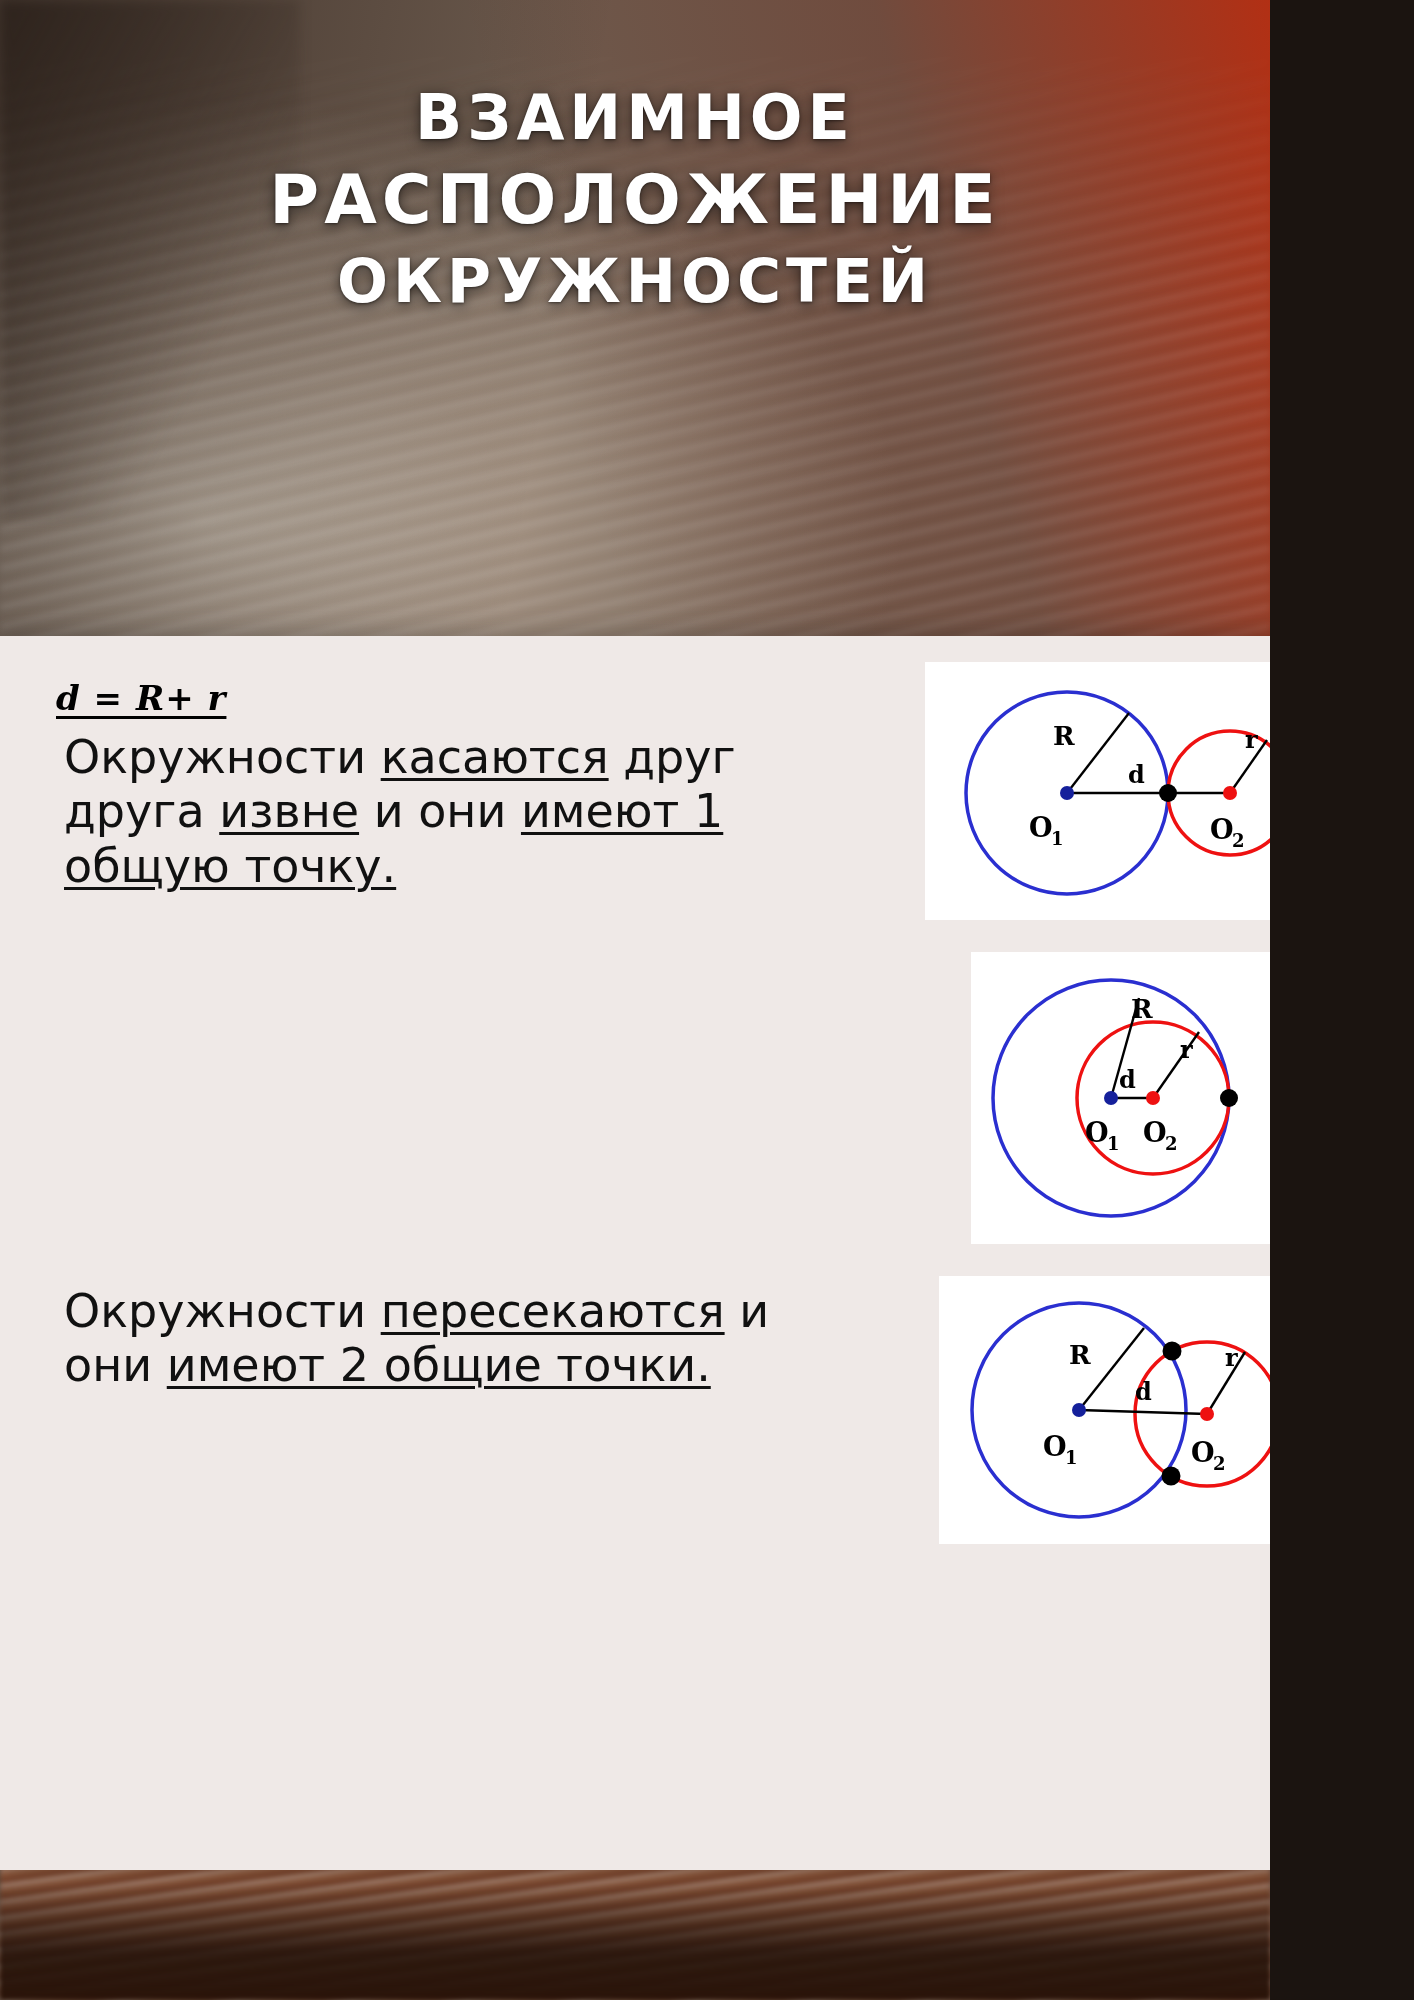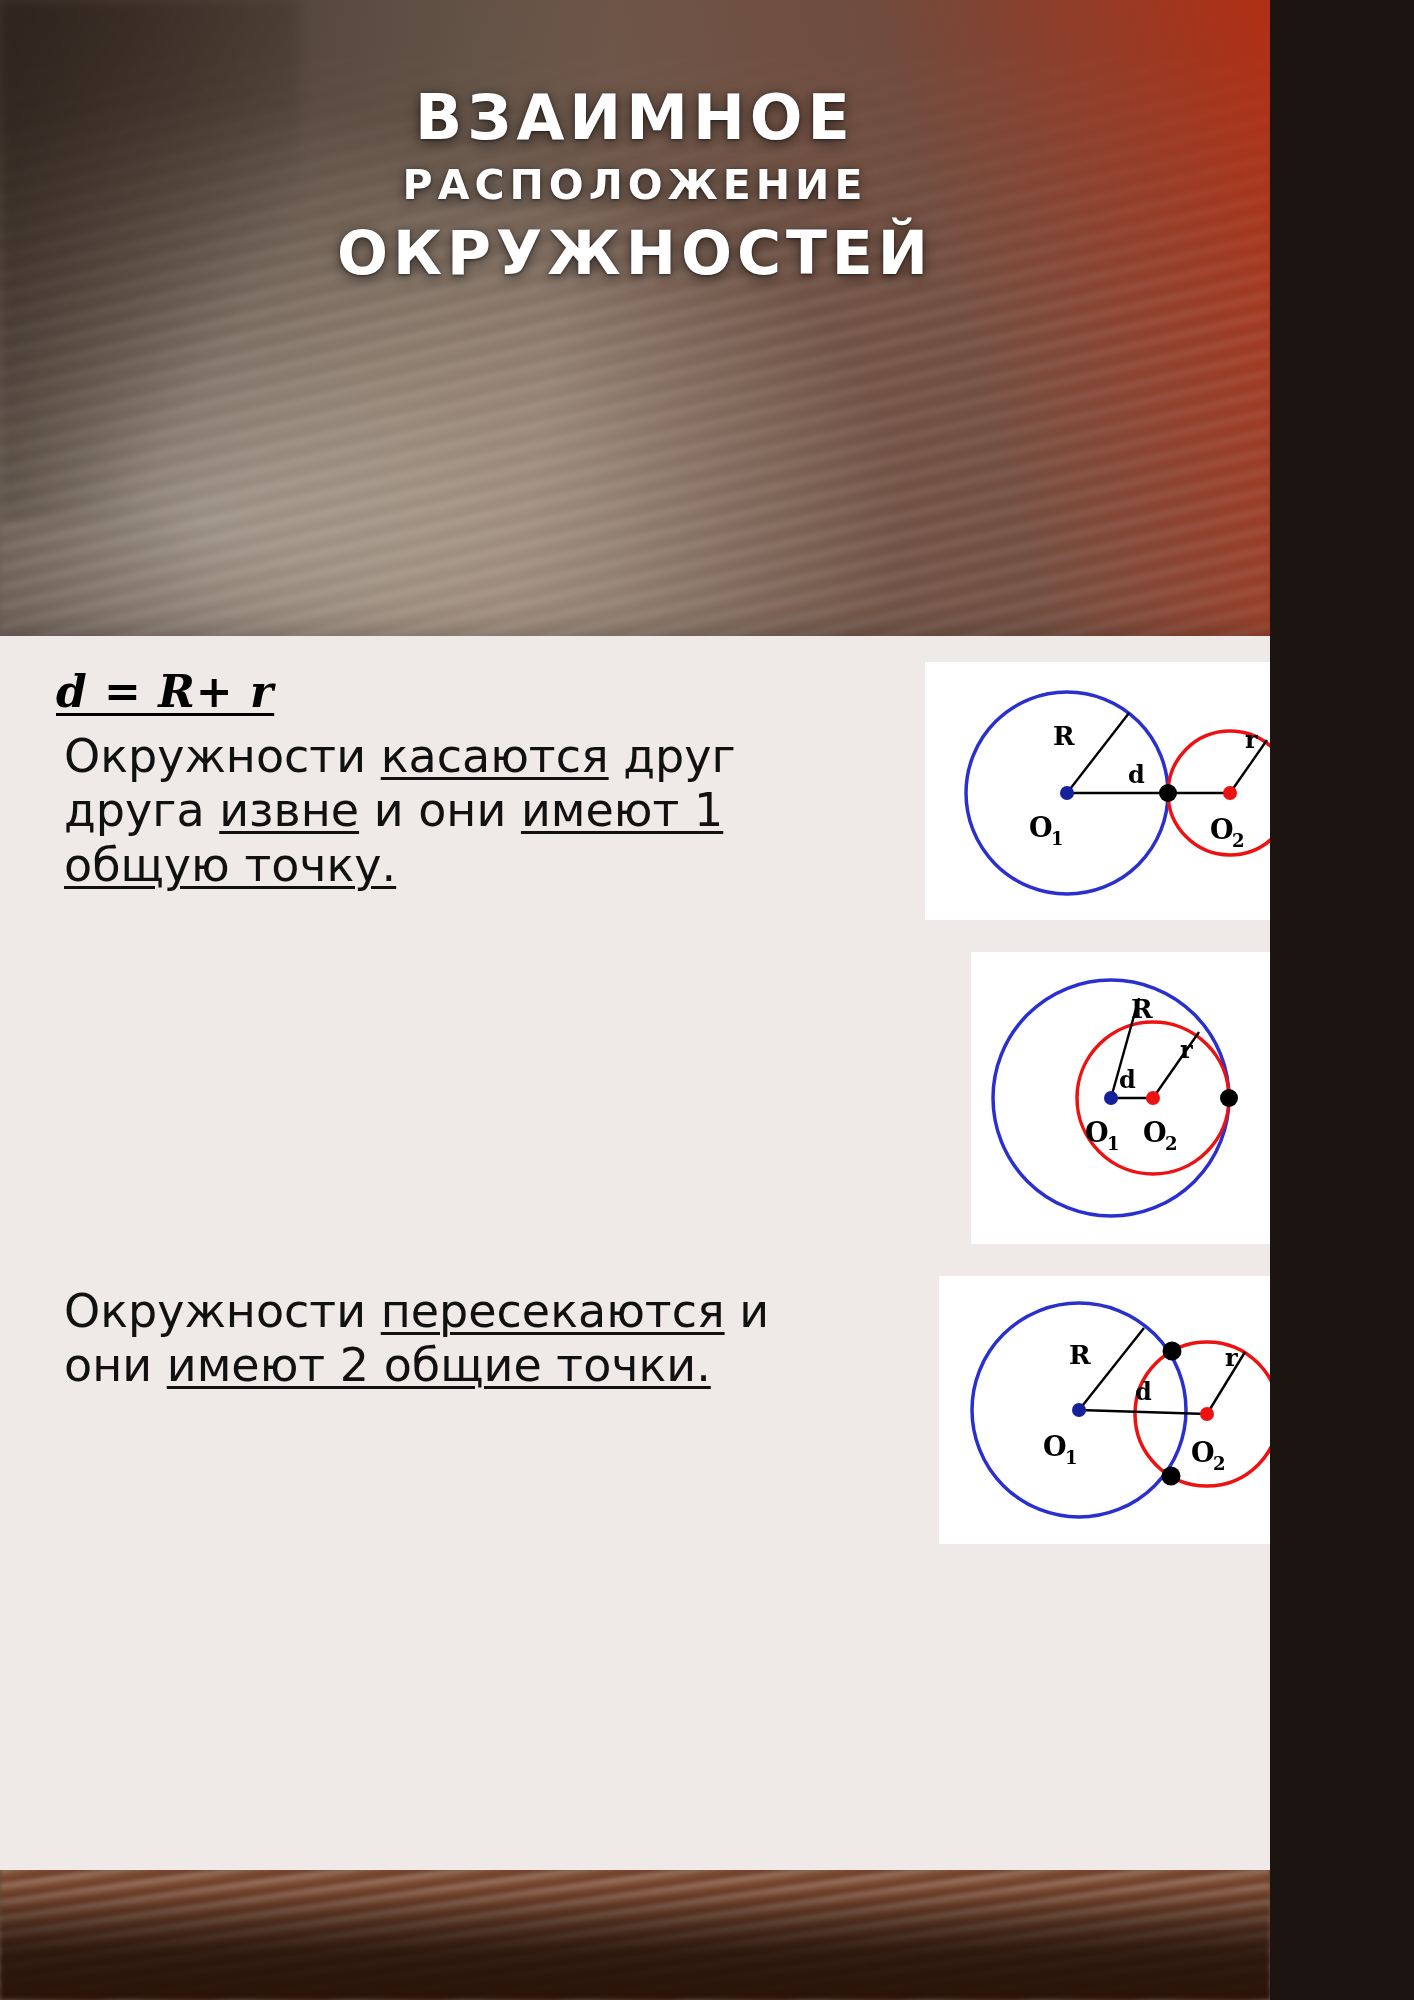--- a/index.html
+++ b/index.html
@@ -79,21 +79,21 @@
     color: #ffffff;
     font-family: "DejaVu Sans", sans-serif;
     font-weight: 700;
     font-size: 62px;
     line-height: 1.02;
     letter-spacing: 5px;
     text-shadow: 0 3px 14px rgba(0,0,0,0.55), 0 1px 3px rgba(0,0,0,0.5);
     padding: 0 90px;
   }
   .title .tline { display: block; margin-bottom: 16px; }
-  .title .tline.l2 { font-size: 41px; }
+  .title .tline.l2 { font-size: 68px; }
   .title .tline.l3 { font-size: 60px; }
 
   
   .panel {
     position: absolute;
     left: 0;
     top: 636px;
     width: 1414px;
     height: 1234px;
     background: #efe9e7;
@@ -113,26 +113,26 @@
   }
   .block + .block { margin-top: 32px; }
 
   .text-col { width: 810px; flex: 0 0 810px; }
   .fig-col  { flex: 1 1 auto; display: flex; justify-content: center; }
 
   .formula {
     font-family: "DejaVu Serif", serif;
     font-style: italic;
     font-weight: 700;
-    font-size: 44px;
+    font-size: 34px;
     color: #000;
     text-decoration: underline;
     text-underline-offset: 6px;
     text-decoration-thickness: 3px;
-    margin: 4px 0 4px 0;
+    margin: 16px 0 4px 0;
     display: inline-block;
     letter-spacing: 1px;
   }
   .body-text {
     font-family: "DejaVu Sans", sans-serif;
     font-size: 46px;
     line-height: 1.18;
     color: #111;
     margin: 8px;
   }

